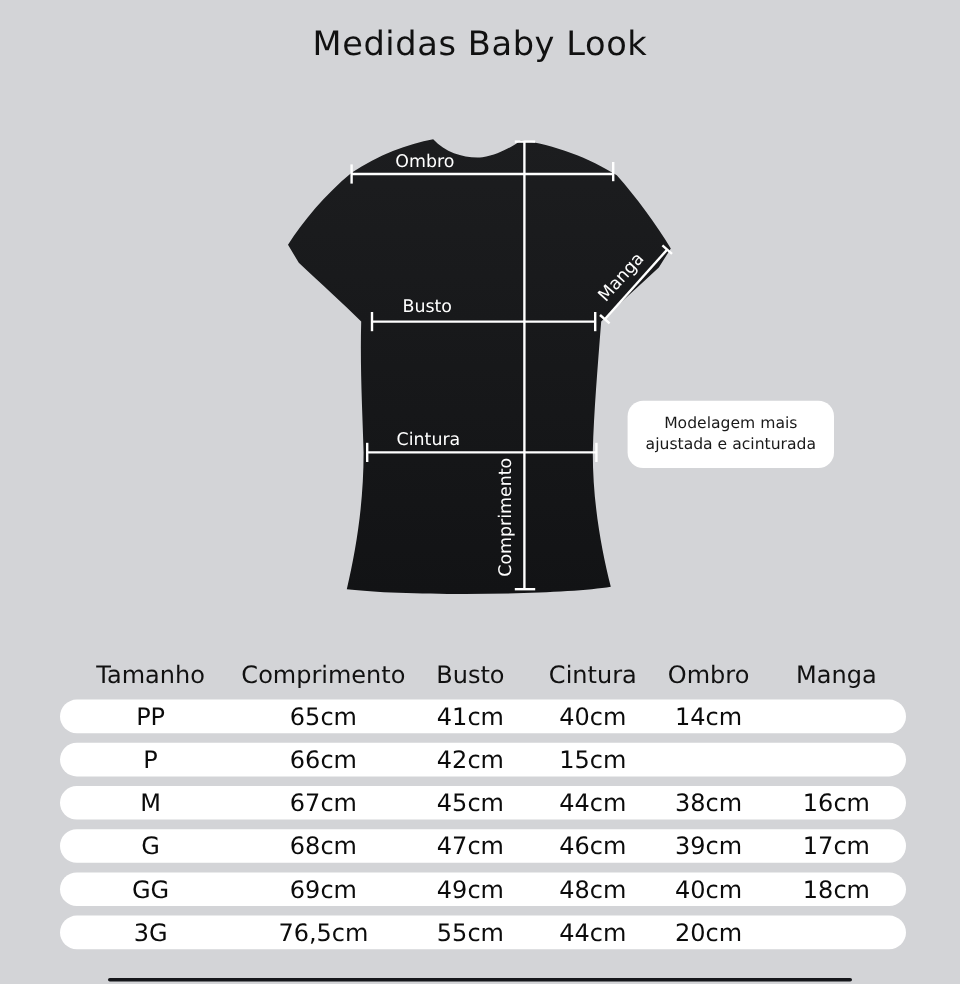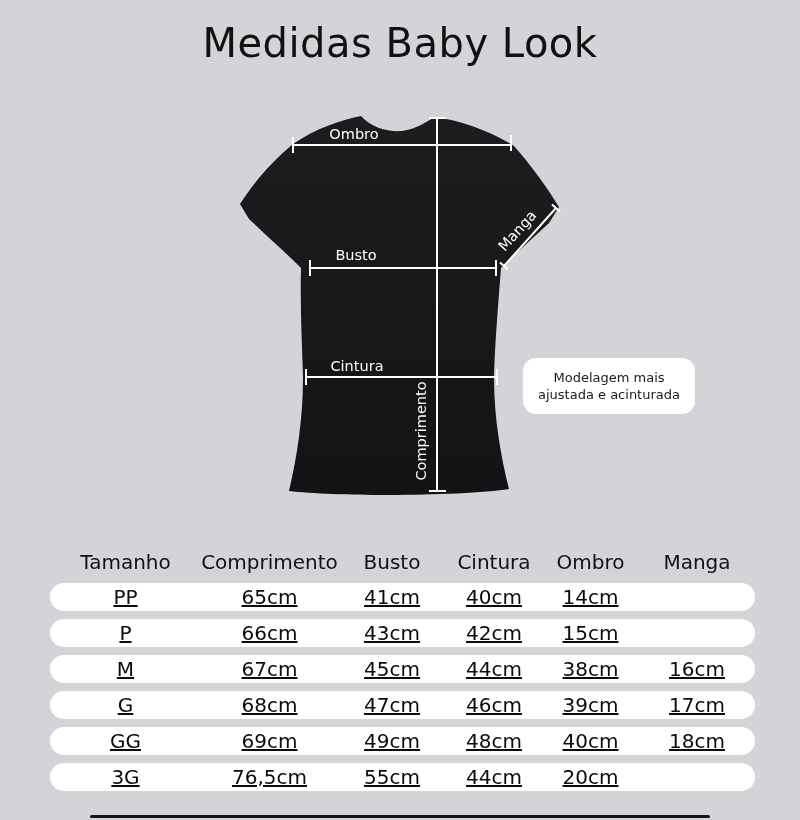--- a/index.html
+++ b/index.html
@@ -10,21 +10,21 @@
     position: relative;
     overflow: hidden;
     color: #0b0b0b;
   }
   .stage { position: absolute; inset: 0; width: 800px; height: 820px; }
 
   .title {
     position: absolute;
     top: 20px; left: 0; width: 800px;
     text-align: center;
-    font-size: 40px;
+    font-size: 28px;
     font-weight: 400;
     color: #111;
     letter-spacing: 0.5px;
   }
 
   .diagram-svg { position: absolute; left: 0; top: 0; }
 
   .note-box {
     position: absolute;
     left: 523px; top: 334px;
@@ -32,21 +32,20 @@
     background: #ffffff;
     border-radius: 13px;
     display: flex;
     flex-direction: column;
     align-items: center;
     justify-content: center;
     font-size: 13px;
     line-height: 17px;
     color: #1a1a1a;
     text-align: center;
-    margin-top: 24px;
   }
 
   .size-table { position: absolute; left: 50px; width: 705px; }
   .table-header { top: 547px; height: 30px; }
   .grid-row {
     display: grid;
     grid-template-columns: 151px 137px 108px 96px 97px 116px;
     align-items: center;
   }
   .table-header .cell {
@@ -55,21 +54,20 @@
     line-height: 30px;
     color: #111;
     white-space: nowrap;
   }
   .table-body { position: absolute; left: 50px; top: 583px; width: 705px; }
   .pill-row {
     background: #ffffff;
     border-radius: 14px;
     height: 28px;
     margin-bottom: 8px;
-    text-decoration: underline;
   }
   .pill-row .cell {
     text-align: center;
     font-size: 20px;
     line-height: 28px;
     color: #0b0b0b;
     white-space: nowrap;
   }
 
   .bottom-scrollbar {
@@ -167,21 +165,20 @@
       <div class="cell">PP</div>
       <div class="cell">65cm</div>
       <div class="cell">41cm</div>
       <div class="cell">40cm</div>
       <div class="cell">14cm</div>
     </div>
 
     <div class="pill-row grid-row">
       <div class="cell">P</div>
       <div class="cell">66cm</div>
-      <div class="cell">43cm</div>
       <div class="cell">42cm</div>
       <div class="cell">15cm</div>
     </div>
 
     <div class="pill-row grid-row">
       <div class="cell">M</div>
       <div class="cell">67cm</div>
       <div class="cell">45cm</div>
       <div class="cell">44cm</div>
       <div class="cell">38cm</div>

